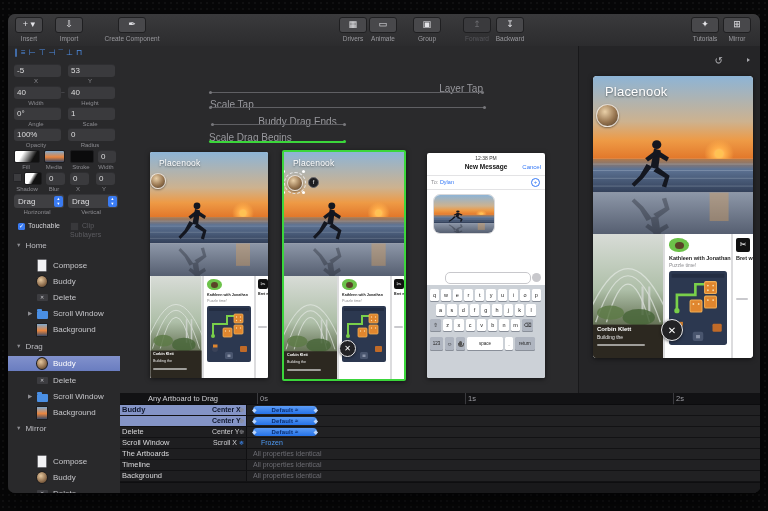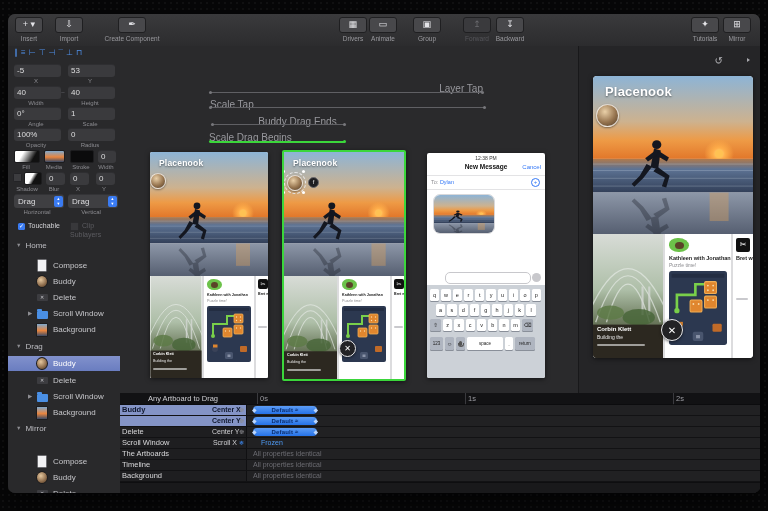--- a/index.html
+++ b/index.html
@@ -59,21 +59,21 @@
   #previewpanel{position:absolute;left:570px;top:32px;width:182px;height:347px;background:#252527;border-left:1px solid #18181a;overflow:hidden}
   .annlabel{position:absolute;font-size:10px;color:#98989d;white-space:nowrap}
   .annline{position:absolute;height:1px;background:#606064}
   .annline::before,.annline::after{content:'';position:absolute;top:-1px;width:3px;height:3px;border-radius:50%;background:#77777b}
   .annline::before{left:-1px}.annline::after{right:-1px}
   .annline.green{background:#3bd63b;height:2px}
   .annline.green::before,.annline.green::after{background:#3bd63b;top:-1px}
   
   .ab{position:absolute;background:#fff;border-radius:2px;overflow:hidden;box-shadow:0 1px 5px rgba(0,0,0,.55)}
   .ab .photo{position:absolute;left:0;top:0;right:0}
-  .ab-title{position:absolute;color:#fff;font-weight:bold;text-shadow:0 1px 2px rgba(0,0,0,.5);letter-spacing:.2px}
+  .ab-title{position:absolute;color:#fff;font-weight:normal;text-shadow:0 1px 2px rgba(0,0,0,.5);letter-spacing:.2px}
   .avatar{position:absolute;border-radius:50%;background:radial-gradient(circle at 38% 32%,#ead0a8,#96744f 55%,#4c3824);border:1px solid rgba(255,255,255,.75);box-shadow:0 1px 2px rgba(0,0,0,.4)}
   .cards{position:absolute;left:0;right:0;bottom:0;display:flex;gap:2px;background:#dcdcde}
   .card{background:#fff;position:relative;overflow:hidden;flex:none}
   .micro{font-size:7px;transform:scale(.52);transform-origin:0 0;white-space:nowrap;position:absolute}
   .blob{position:absolute;background:#6cc24a;border-radius:45% 55% 50% 50%}
   .blob::after{content:'';position:absolute;left:28%;top:25%;width:45%;height:55%;background:#5b4328;border-radius:50%}
   .xbtn{position:absolute;border-radius:50%;background:#222225;border:1.5px solid #e8e8ea;color:#fff;
     display:flex;align-items:center;justify-content:center;box-shadow:0 1px 3px rgba(0,0,0,.5)}
   .txtbar{position:absolute;height:2px;background:rgba(255,255,255,.55);border-radius:1px}
   .gtxtbar{position:absolute;height:2px;background:#c9c9cd;border-radius:1px}

